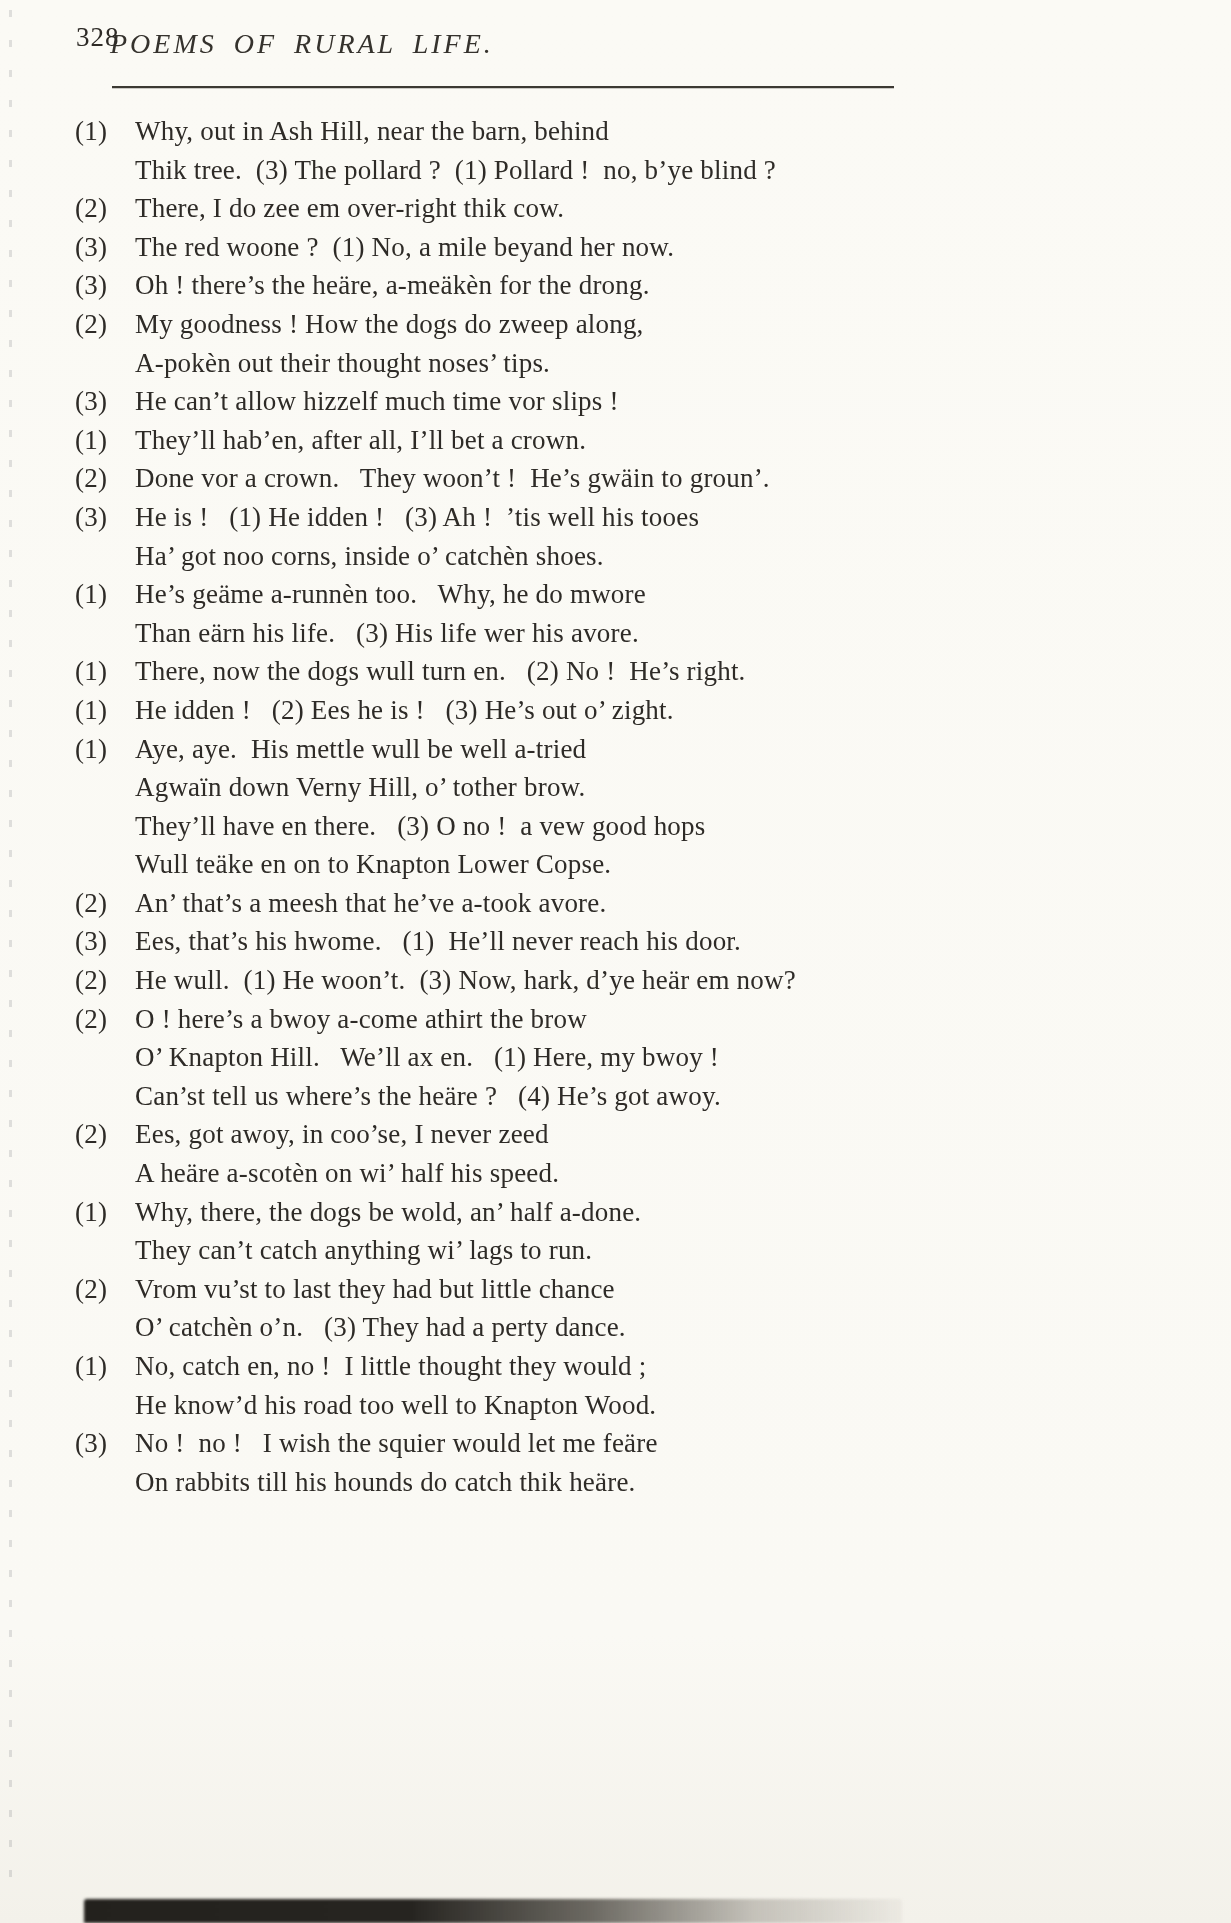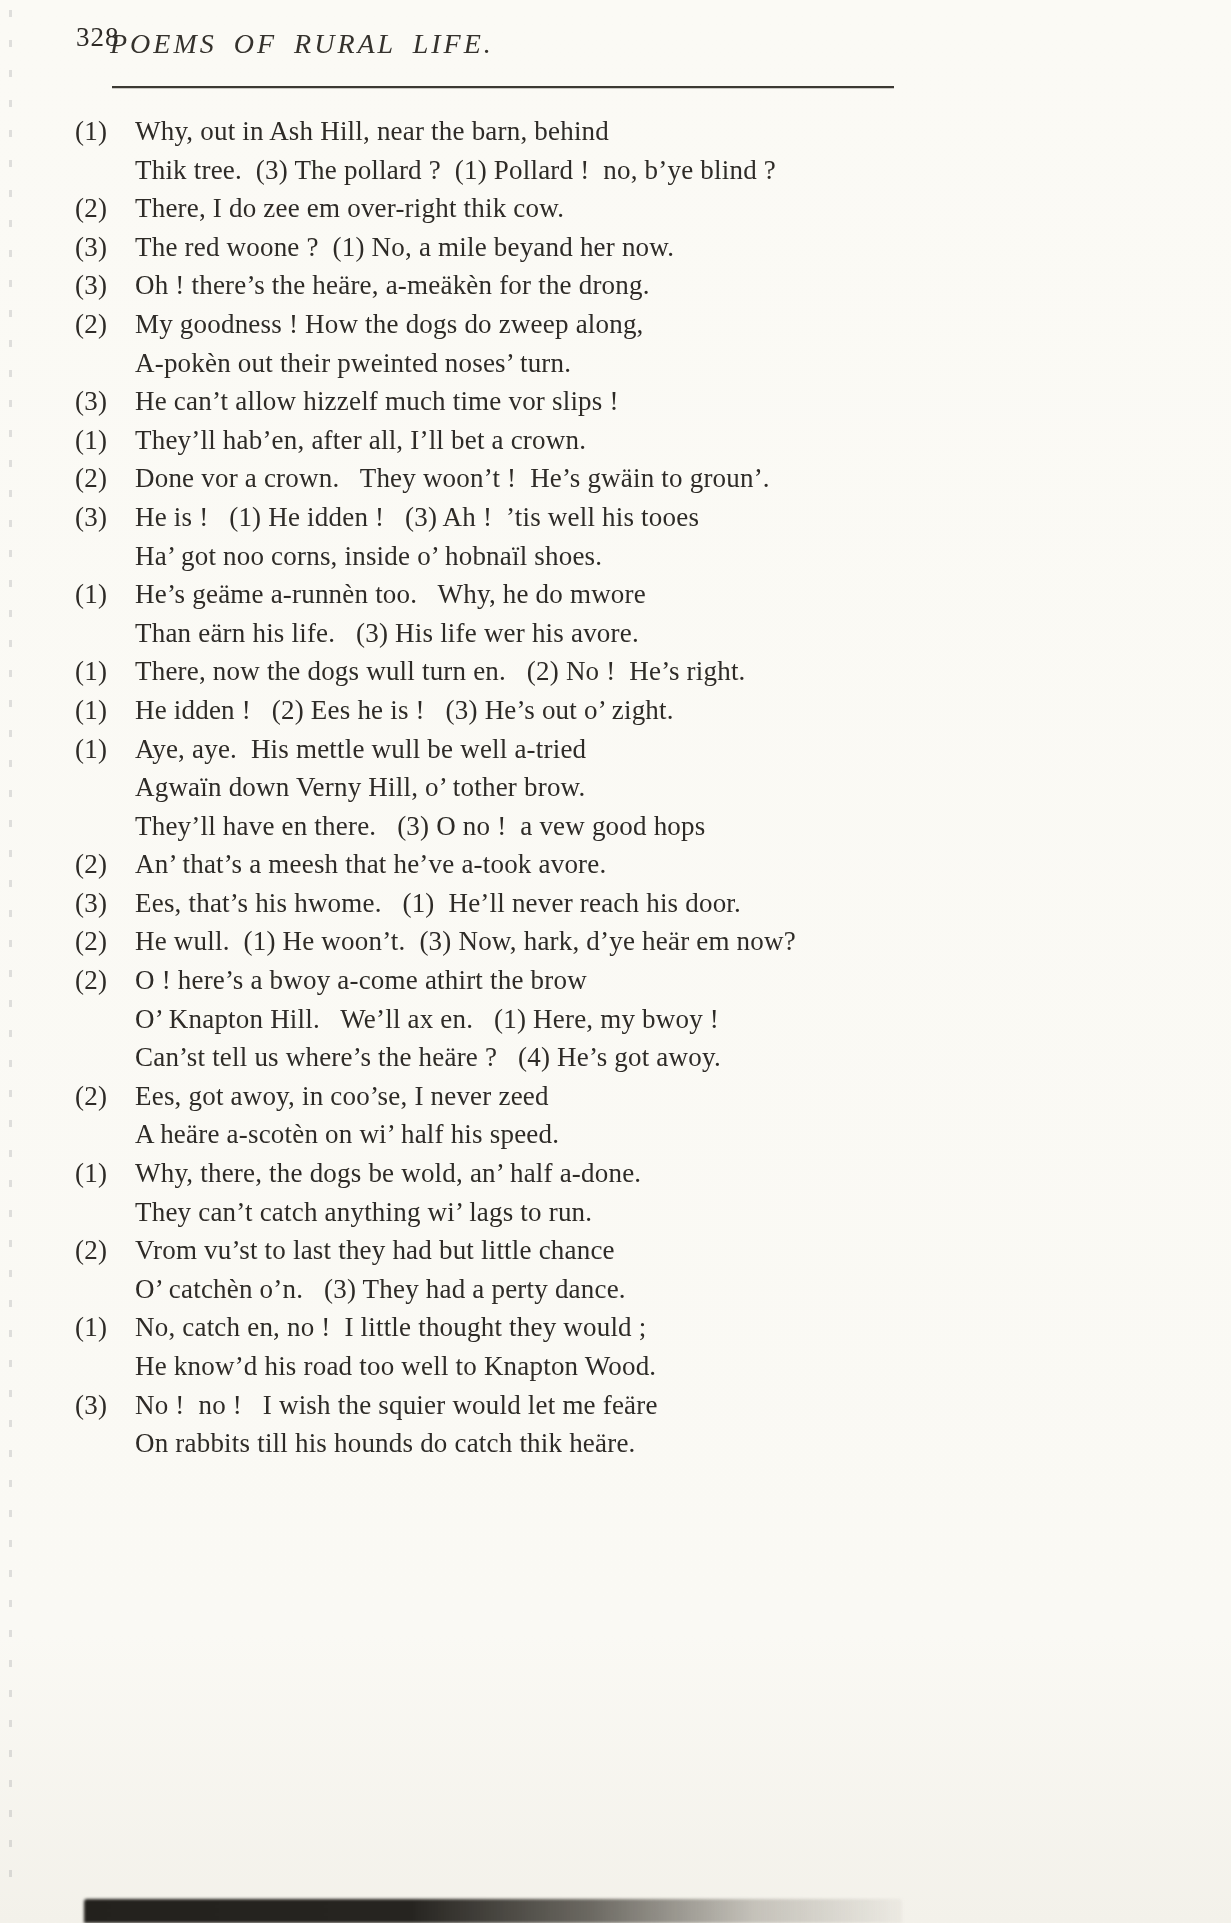--- a/index.html
+++ b/index.html
@@ -132,41 +132,41 @@
       <div class="line">
         <span class="speaker">(3)</span>
         <span class="text">Oh ! there’s the heäre, a-meäkèn for the drong.</span>
       </div>
       <div class="line">
         <span class="speaker">(2)</span>
         <span class="text">My goodness ! How the dogs do zweep along,</span>
       </div>
       <div class="line cont">
         <span class="speaker"></span>
-        <span class="text">A-pokèn out their pweinted noses’ turn.</span>
+        <span class="text">A-pokèn out their thought noses’ tips.</span>
       </div>
       <div class="line">
         <span class="speaker">(3)</span>
         <span class="text">He can’t allow hizzelf much time vor slips !</span>
       </div>
       <div class="line">
         <span class="speaker">(1)</span>
         <span class="text">They’ll hab’en, after all, I’ll bet a crown.</span>
       </div>
       <div class="line">
         <span class="speaker">(2)</span>
         <span class="text">Done vor a crown.   They woon’t !  He’s gwäin to groun’.</span>
       </div>
       <div class="line">
         <span class="speaker">(3)</span>
         <span class="text">He is !   (1) He idden !   (3) Ah !  ’tis well his tooes</span>
       </div>
       <div class="line cont">
         <span class="speaker"></span>
-        <span class="text">Ha’ got noo corns, inside o’ hobnaïl shoes.</span>
+        <span class="text">Ha’ got noo corns, inside o’ catchèn shoes.</span>
       </div>
       <div class="line">
         <span class="speaker">(1)</span>
         <span class="text">He’s geäme a-runnèn too.   Why, he do mwore</span>
       </div>
       <div class="line cont">
         <span class="speaker"></span>
         <span class="text">Than eärn his life.   (3) His life wer his avore.</span>
       </div>
       <div class="line">
@@ -182,20 +182,24 @@
         <span class="text">Aye, aye.  His mettle wull be well a-tried</span>
       </div>
       <div class="line cont">
         <span class="speaker"></span>
         <span class="text">Agwaïn down Verny Hill, o’ tother brow.</span>
       </div>
       <div class="line cont">
         <span class="speaker"></span>
         <span class="text">They’ll have en there.   (3) O no !  a vew good hops</span>
       </div>
+      <div class="line cont">
+        <span class="speaker"></span>
+        <span class="text">Wull teäke en on to Knapton Lower Copse.</span>
+      </div>
       <div class="line">
         <span class="speaker">(2)</span>
         <span class="text">An’ that’s a meesh that he’ve a-took avore.</span>
       </div>
       <div class="line">
         <span class="speaker">(3)</span>
         <span class="text">Ees, that’s his hwome.   (1)  He’ll never reach his door.</span>
       </div>
       <div class="line">
         <span class="speaker">(2)</span>

